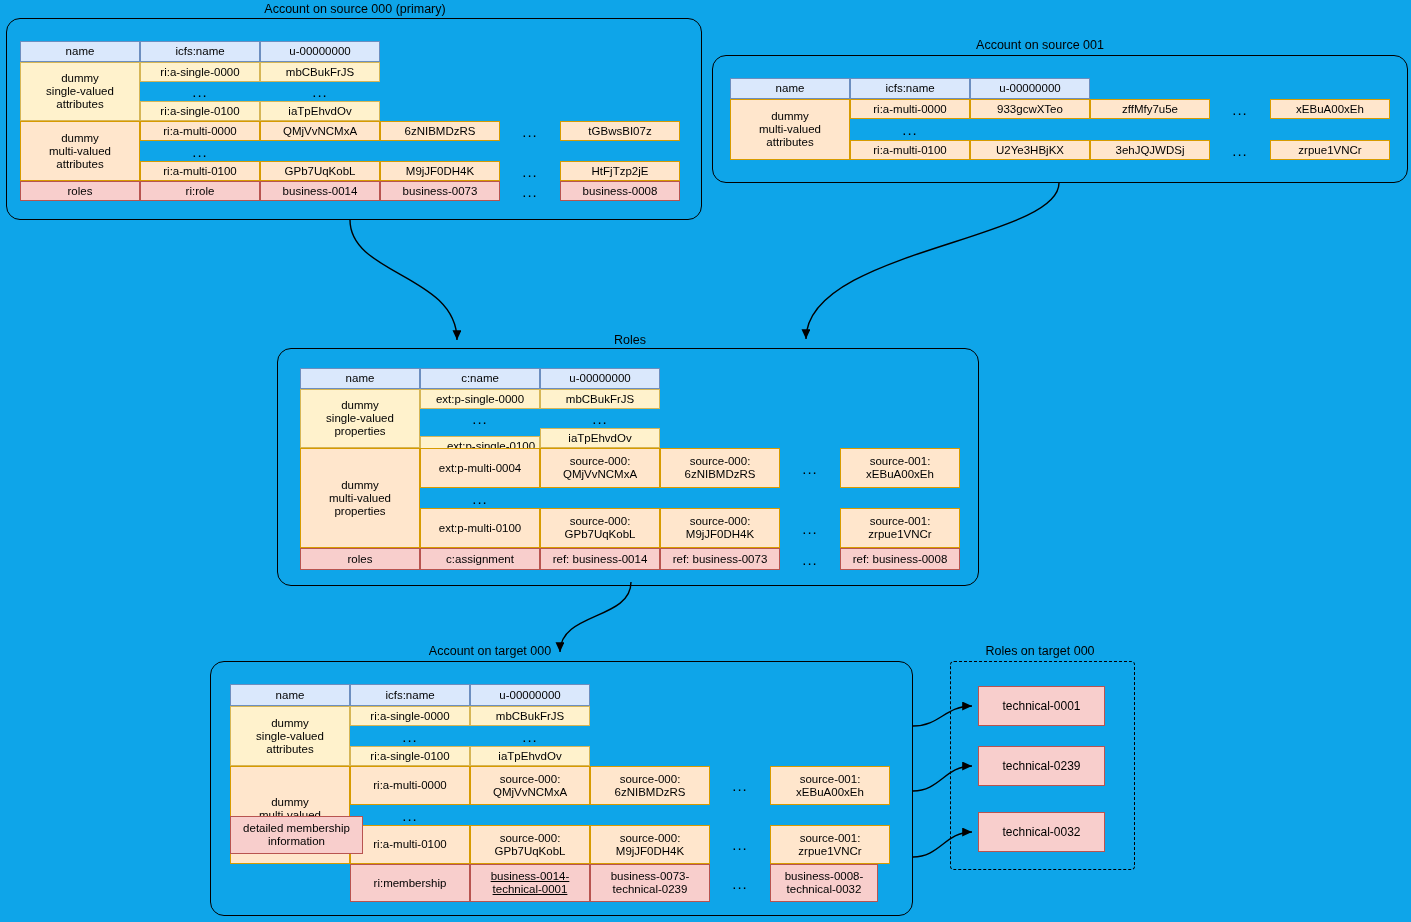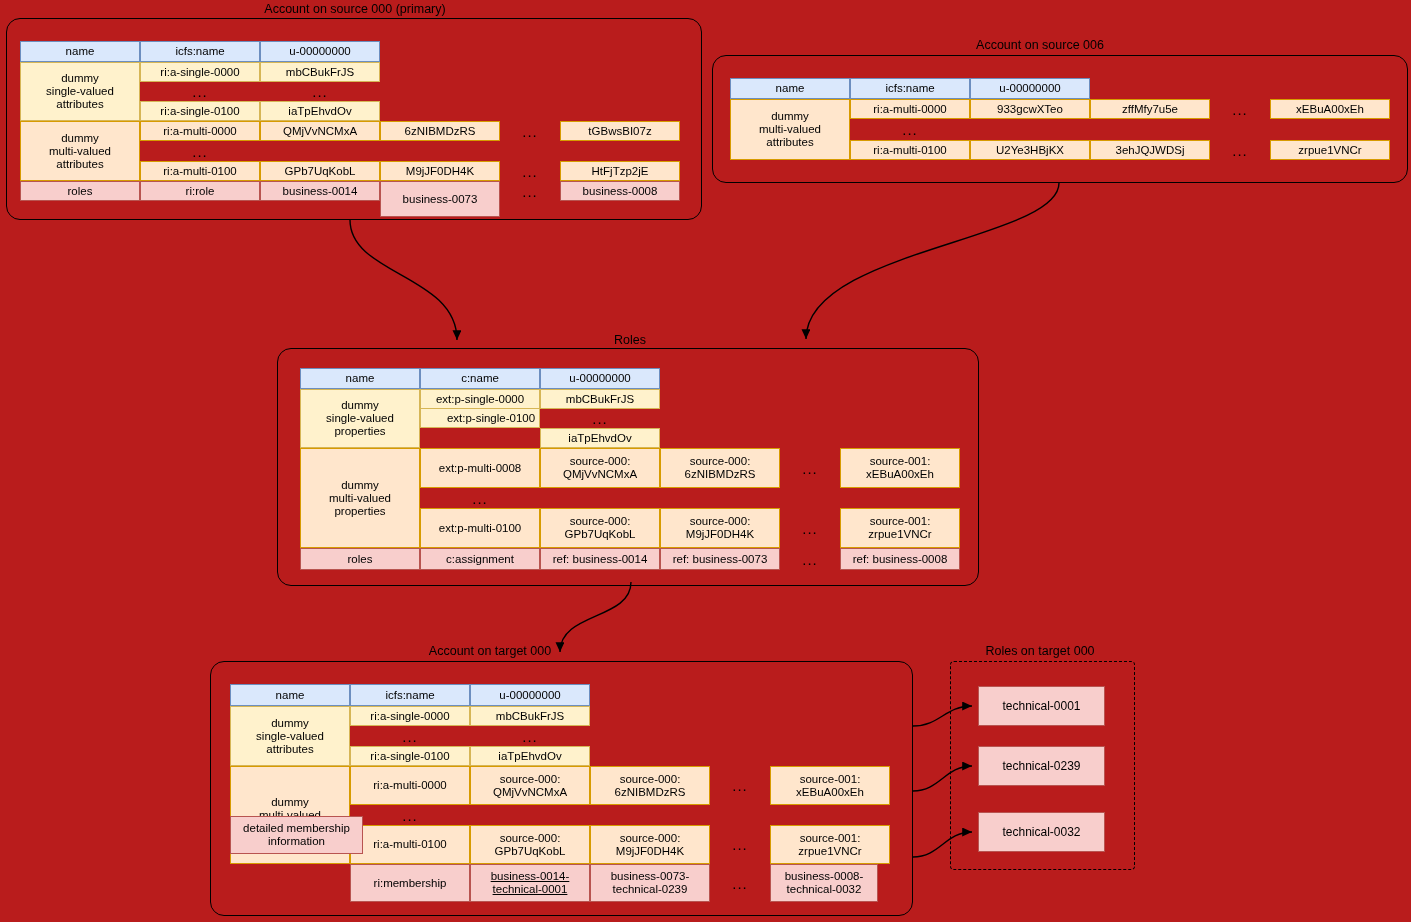--- a/index.html
+++ b/index.html
@@ -9,21 +9,21 @@
   }
   body {
     font-family: "Liberation Sans", sans-serif;
     color: #000000;
   }
   #canvas {
     position: relative;
     width: 1411px;
     height: 922px;
     overflow: hidden;
-    background: #b91c1c;
+    background: #0ea5e9;
   }
   .grp-title {
     position: absolute;
     font-size: 12.5px;
     color: #000;
     white-space: nowrap;
     text-align: center;
     line-height: 15px;
   }
   .grp-box {
@@ -133,25 +133,25 @@
   <div class="ellipsis" style="left:140px; top:141px; width:120px; height:20px;">...</div>
   <div class="cell c-orange" style="left:140px; top:161px; width:120px; height:20px;">ri:a-multi-0100</div>
   <div class="cell c-orange" style="left:260px; top:161px; width:120px; height:20px;">GPb7UqKobL</div>
   <div class="cell c-orange" style="left:380px; top:161px; width:120px; height:20px;">M9jJF0DH4K</div>
   <div class="ellipsis" style="left:500px; top:161px; width:60px; height:20px;">...</div>
   <div class="cell c-orange" style="left:560px; top:161px; width:120px; height:20px;">HtFjTzp2jE</div>
 
   <div class="cell c-red" style="left:20px; top:181px; width:120px; height:20px;">roles</div>
   <div class="cell c-red" style="left:140px; top:181px; width:120px; height:20px;">ri:role</div>
   <div class="cell c-red" style="left:260px; top:181px; width:120px; height:20px;">business-0014</div>
-  <div class="cell c-red" style="left:380px; top:181px; width:120px; height:36px;">business-0073</div>
+  <div class="cell c-red" style="left:380px; top:181px; width:120px; height:20px;">business-0073</div>
   <div class="ellipsis" style="left:500px; top:181px; width:60px; height:20px;">...</div>
   <div class="cell c-red" style="left:560px; top:181px; width:120px; height:20px;">business-0008</div>
 
-  <div class="grp-title" style="left:935px; top:38px; width:210px;">Account on source 006</div>
+  <div class="grp-title" style="left:935px; top:38px; width:210px;">Account on source 001</div>
   <div class="grp-box" style="left:712px; top:55px; width:696px; height:128px;"></div>
 
   <div class="cell c-blue" style="left:730px; top:78px; width:120px; height:21px;">name</div>
   <div class="cell c-blue" style="left:850px; top:78px; width:120px; height:21px;">icfs:name</div>
   <div class="cell c-blue" style="left:970px; top:78px; width:120px; height:21px;">u-00000000</div>
 
   <div class="cell c-orange" style="left:730px; top:99px; width:120px; height:61px;">dummy
 multi-valued
 attributes</div>
   <div class="cell c-orange" style="left:850px; top:99px; width:120px; height:20px;">ri:a-multi-0000</div>
@@ -173,27 +173,27 @@
   <div class="cell c-blue" style="left:420px; top:368px; width:120px; height:21px;">c:name</div>
   <div class="cell c-blue" style="left:540px; top:368px; width:120px; height:21px;">u-00000000</div>
 
   <div class="cell c-yellow" style="left:300px; top:389px; width:120px; height:59px;">dummy
 single-valued
 properties</div>
   <div class="cell c-yellow" style="left:420px; top:389px; width:120px; height:20px;">ext:p-single-0000</div>
   <div class="cell c-yellow" style="left:540px; top:389px; width:120px; height:20px;">mbCBukFrJS</div>
   <div class="ellipsis" style="left:420px; top:409px; width:120px; height:19px;">...</div>
   <div class="ellipsis" style="left:540px; top:409px; width:120px; height:19px;">...</div>
-  <div class="cell c-yellow" style="left:420px; top:408px; width:120px; height:20px;padding-left:24px;">ext:p-single-0100</div>
+  <div class="cell c-yellow" style="left:420px; top:436px; width:120px; height:20px;padding-left:24px;">ext:p-single-0100</div>
   <div class="cell c-yellow" style="left:540px; top:428px; width:120px; height:20px;">iaTpEhvdOv</div>
 
   <div class="cell c-orange" style="left:300px; top:448px; width:120px; height:100px;">dummy
 multi-valued
 properties</div>
-  <div class="cell c-orange" style="left:420px; top:448px; width:120px; height:40px;">ext:p-multi-0008</div>
+  <div class="cell c-orange" style="left:420px; top:448px; width:120px; height:40px;">ext:p-multi-0004</div>
   <div class="cell c-orange" style="left:540px; top:448px; width:120px; height:40px;">source-000:
 QMjVvNCMxA</div>
   <div class="cell c-orange" style="left:660px; top:448px; width:120px; height:40px;">source-000:
 6zNIBMDzRS</div>
   <div class="ellipsis" style="left:780px; top:448px; width:60px; height:40px;">...</div>
   <div class="cell c-orange" style="left:840px; top:448px; width:120px; height:40px;">source-001:
 xEBuA00xEh</div>
   <div class="ellipsis" style="left:420px; top:488px; width:120px; height:20px;">...</div>
   <div class="cell c-orange" style="left:420px; top:508px; width:120px; height:40px;">ext:p-multi-0100</div>
   <div class="cell c-orange" style="left:540px; top:508px; width:120px; height:40px;">source-000:

